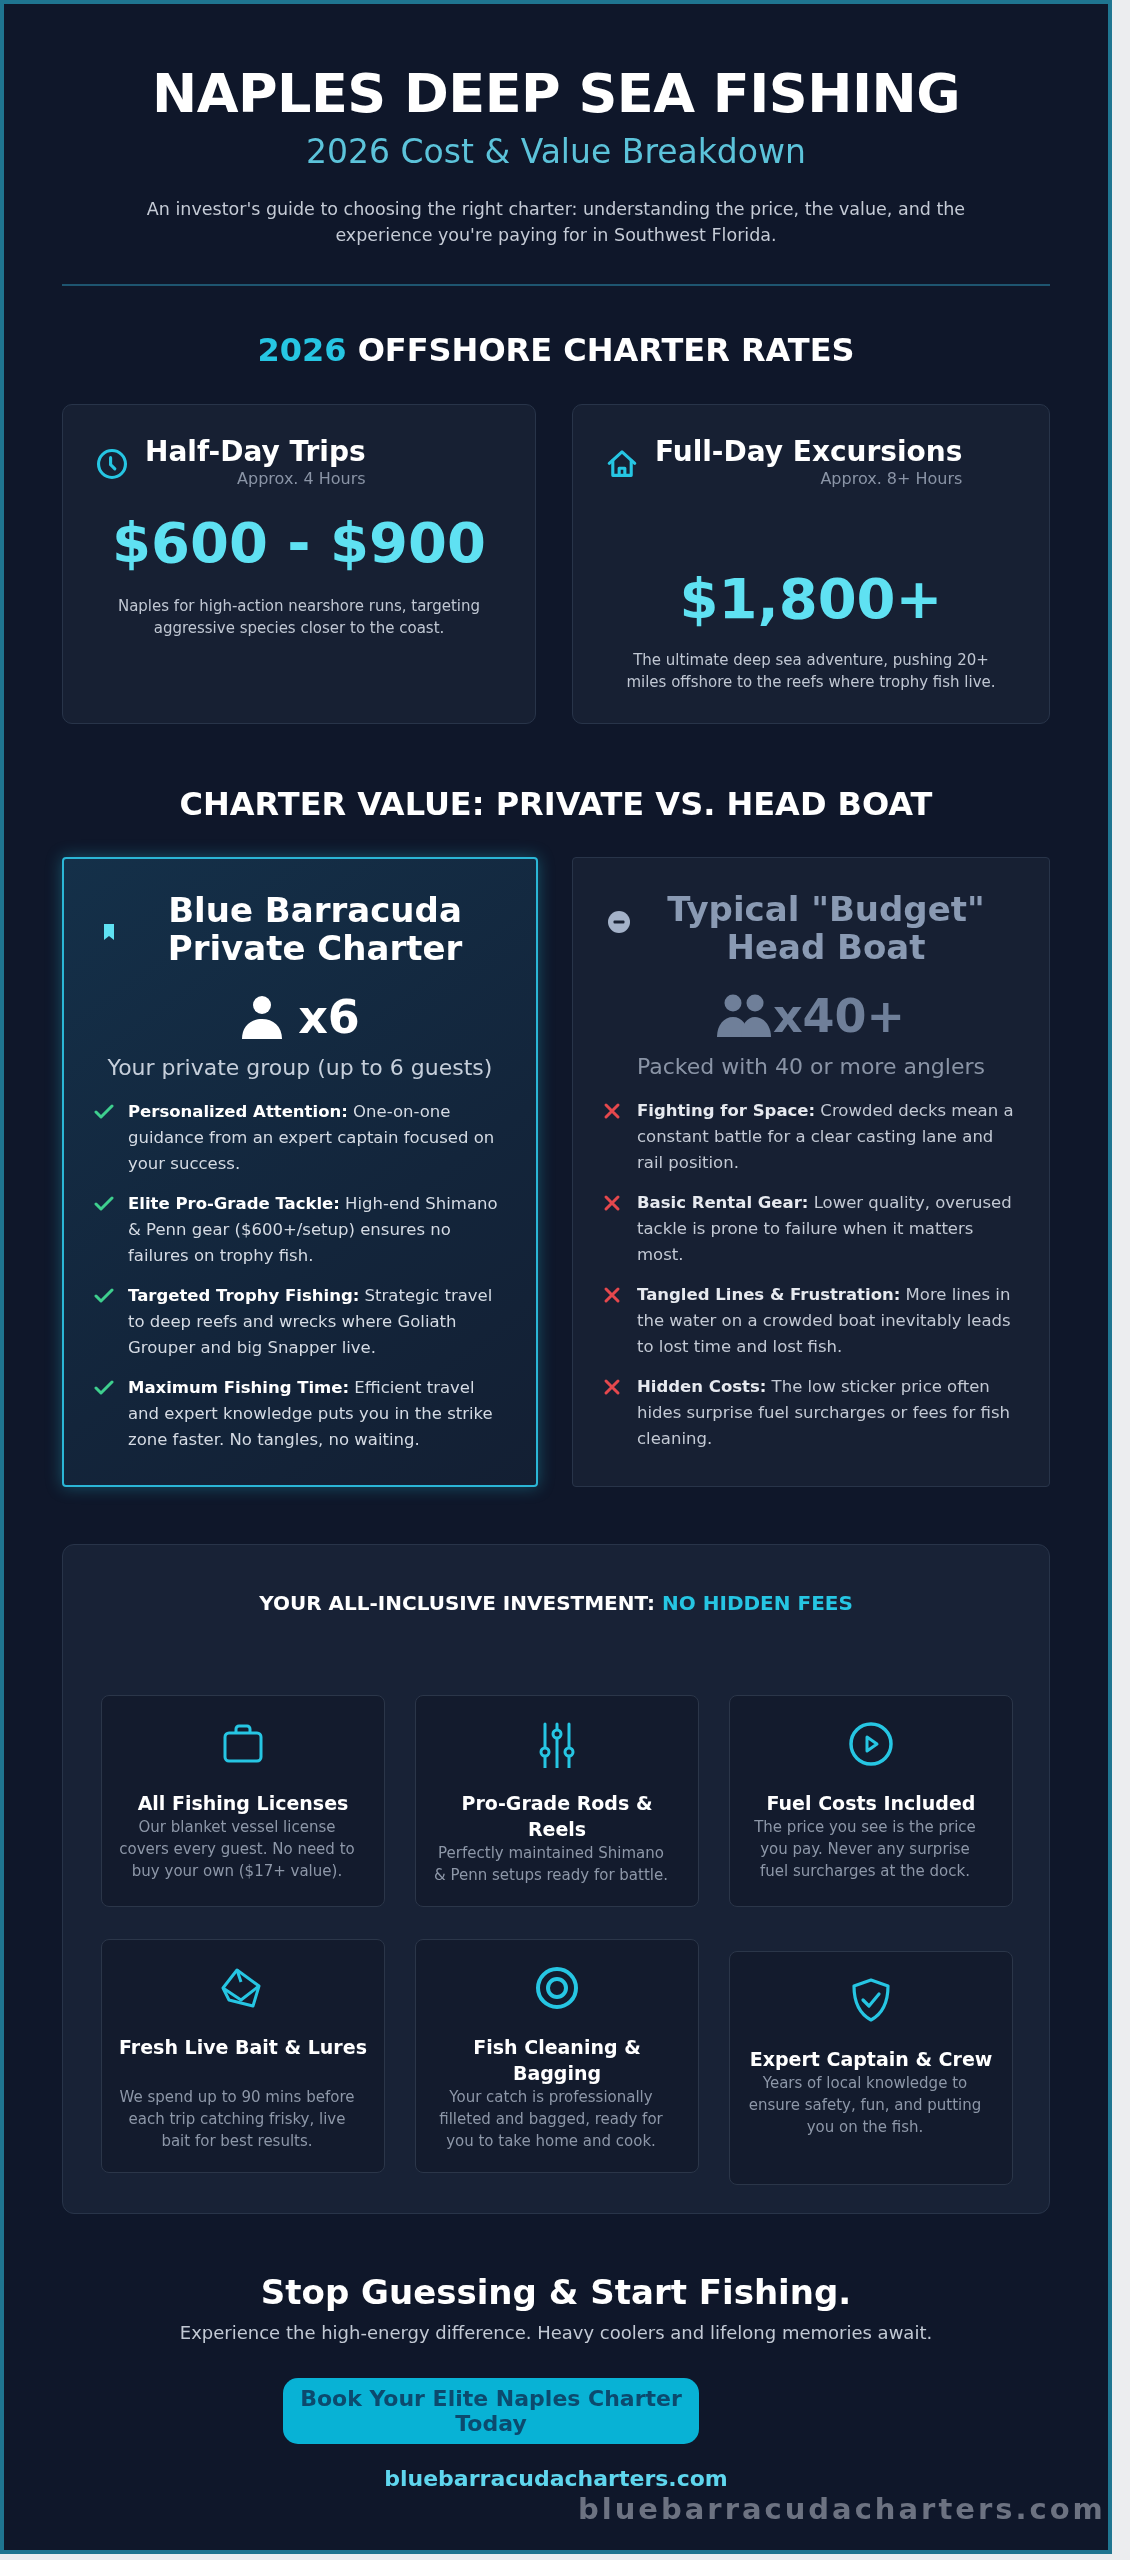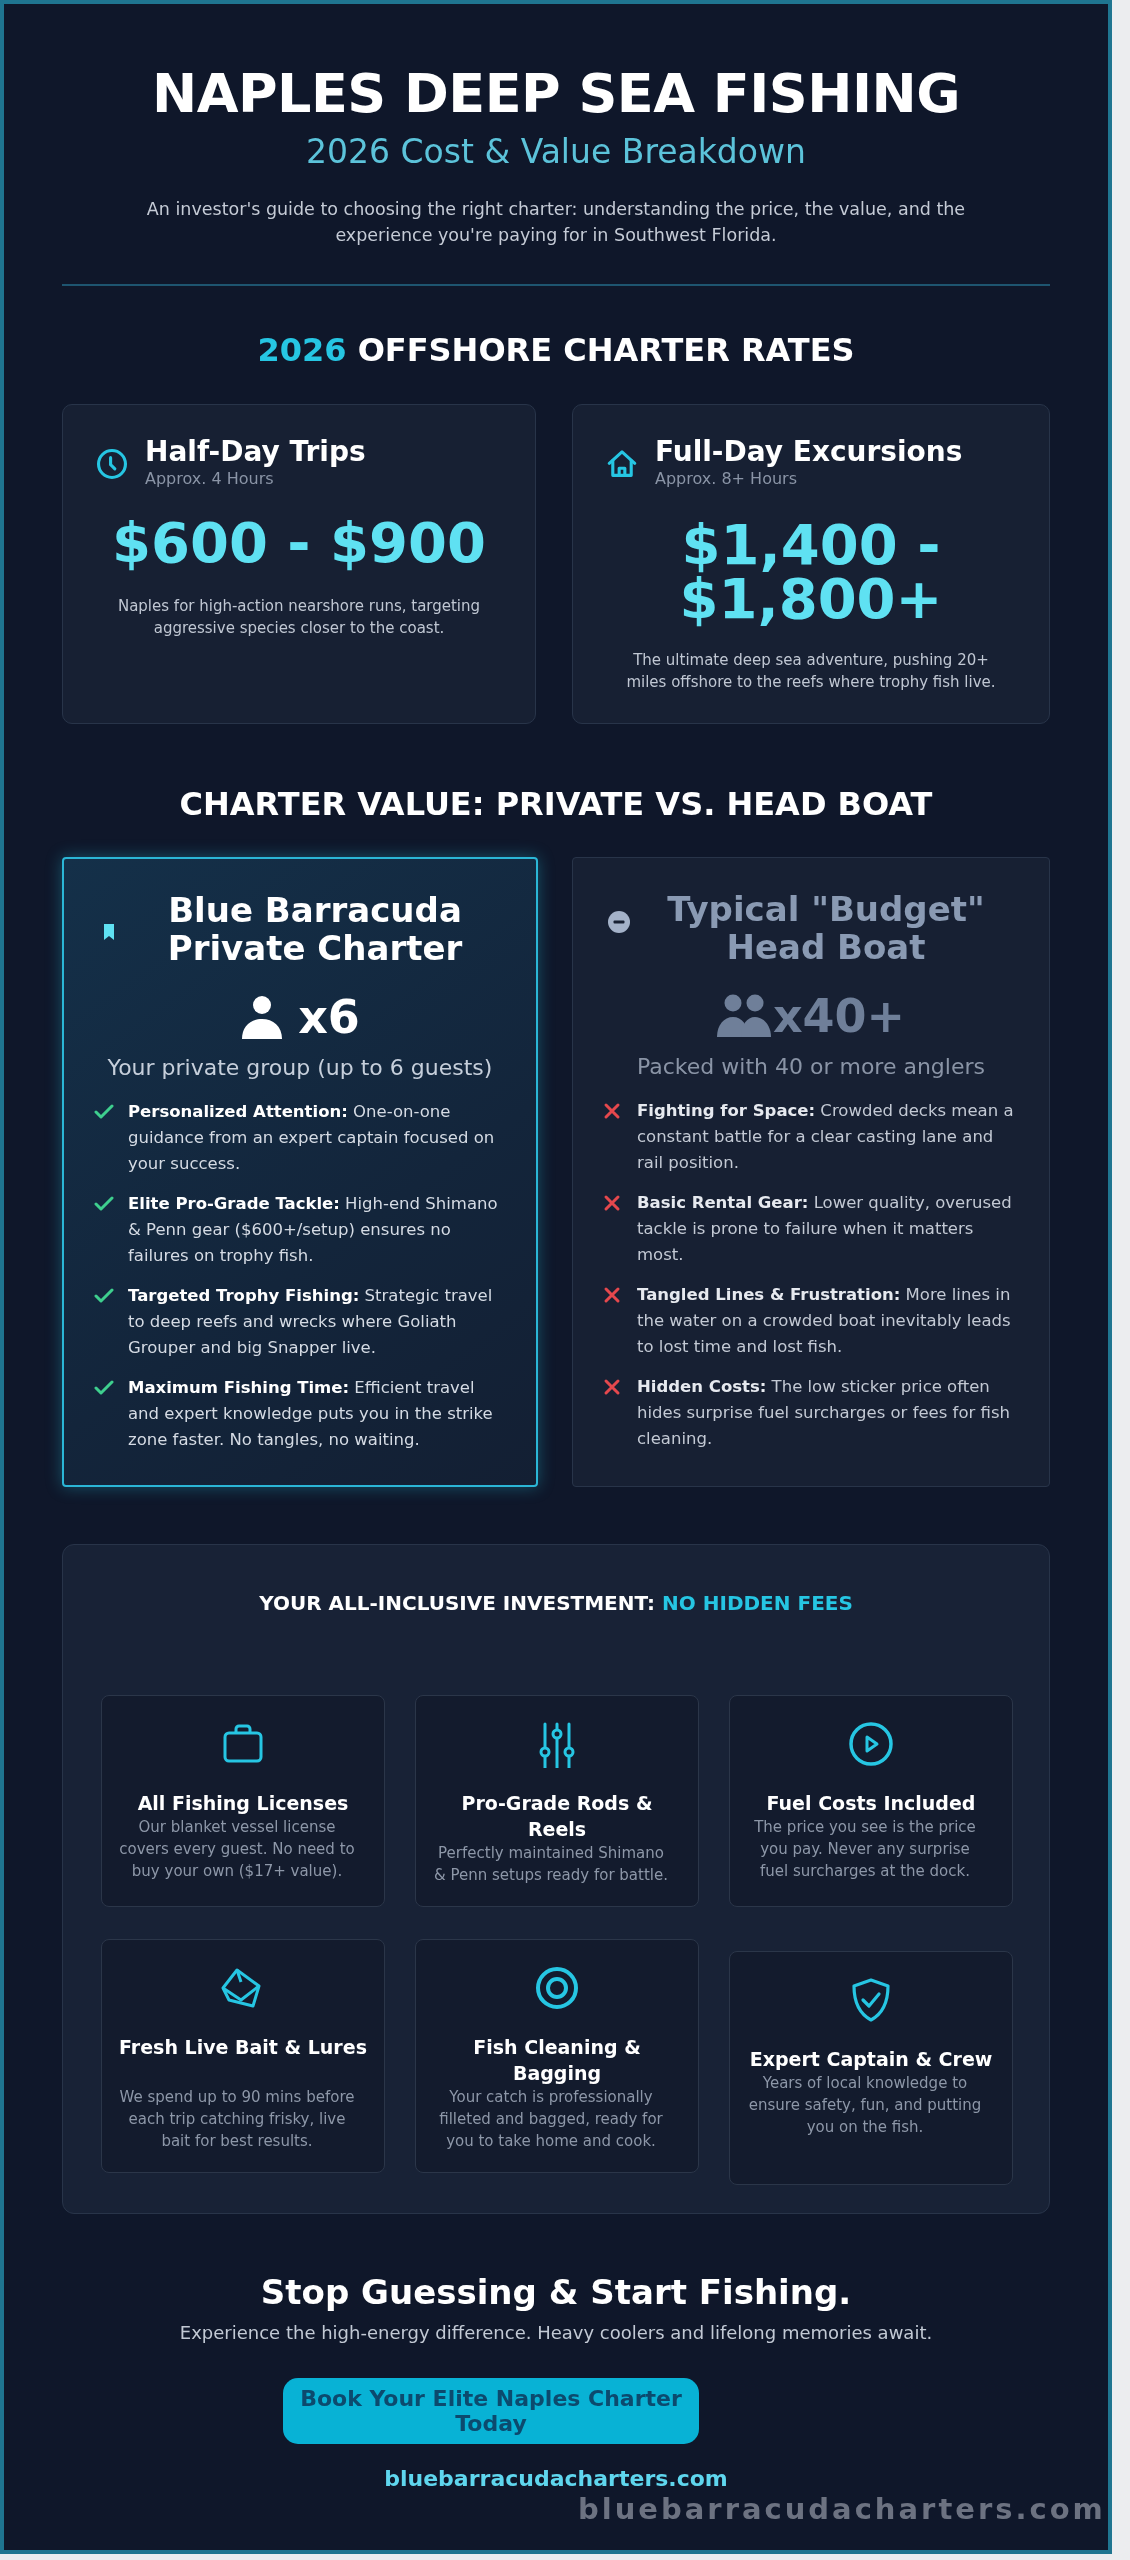--- a/index.html
+++ b/index.html
@@ -24,21 +24,21 @@
   .section-title { position: absolute; left: 0; width: 1104px; text-align: center;
     font-size: 32px; font-weight: bold; color: #ffffff; line-height: 40px; }
   .accent { color: #26c6e3; }
 
   
   .rate-card { position: absolute; top: 400px; width: 474px; height: 320px;
     background: #172033; border: 1px solid #283449; border-radius: 10px; }
   .rate-head { position: absolute; left: 32px; top: 30px; display: flex; align-items: flex-start; }
   .rate-icon { width: 34px; height: 34px; margin-top: 12px; margin-right: 16px; }
   .rate-title { font-size: 28px; font-weight: bold; color: #ffffff; line-height: 34px; }
-  .rate-dur { font-size: 16px; color: #8a94a6; line-height: 20px; }
+  .rate-dur { font-size: 16px; color: #8a94a6; line-height: 20px; text-align: right; }
   .rate-price { position: absolute; left: 0; width: 100%; text-align: center;
     font-size: 56px; font-weight: bold; color: #5fe1f2; line-height: 56px; }
   .rate-desc { position: absolute; left: 40px; right: 40px; text-align: center;
     font-size: 15px; line-height: 22px; color: #c0c7d3; }
 
   
   .cmp-card { position: absolute; top: 853px; width: 476px; height: 630px; border-radius: 4px; }
   .cmp-private { left: 58px; background: linear-gradient(145deg, #143049 0%, #13253b 60%, #131f33 100%);
     border: 2px solid #2bb6d6; box-shadow: 0 0 16px rgba(38,198,227,0.35); }
   .cmp-budget { left: 568px; width: 478px; background: #172033; border: 1px solid #283449; }
@@ -111,21 +111,20 @@
       <svg class="rate-icon" viewBox="0 0 24 24" fill="none" stroke="#26c6e3" stroke-width="2.2" stroke-linejoin="round" stroke-linecap="round">
           <path d="M3 11.5L12 3.5l9 8"></path>
           <path d="M5.5 9.5V20h13V9.5"></path>
           <path d="M10 20v-5h4v5"></path>
         </svg>
       <div>
         <div class="rate-title">Full-Day Excursions</div>
         <div class="rate-dur">Approx. 8+ Hours</div>
       </div>
     </div>
-    <div class="rate-price" style="top:112px;">$1,400 -</div>
     <div class="rate-price" style="top:166px;">$1,800+</div>
     <p class="rate-desc" style="top:244px;">The ultimate deep sea adventure, pushing 20+ miles offshore to the reefs where trophy fish live.</p>
   </div>
 
   <h3 class="section-title" style="top:780px;">CHARTER VALUE: PRIVATE VS. HEAD BOAT</h3>
 
   <div class="cmp-card cmp-private">
     <svg class="cmp-badge" viewBox="0 0 22 26">
         <path d="M6 5h10v16l-5-4-5 4z" fill="#5fe1f2"></path>
       </svg>

